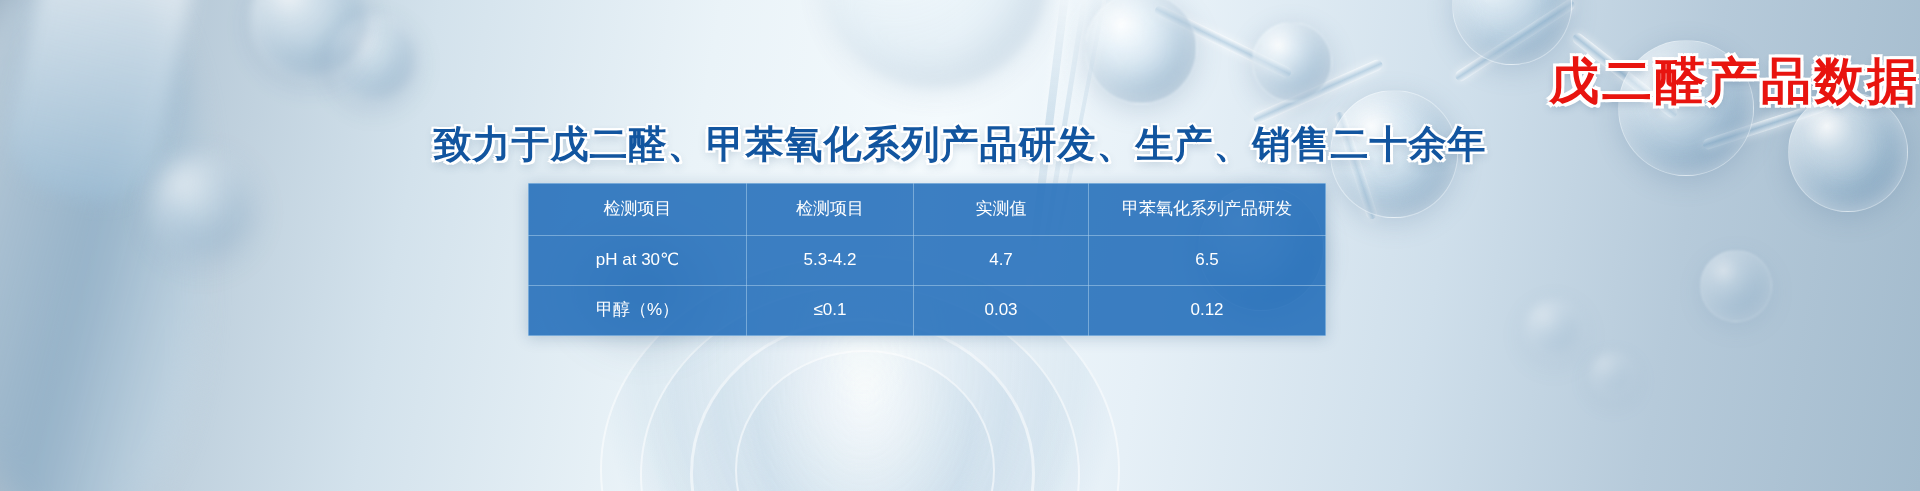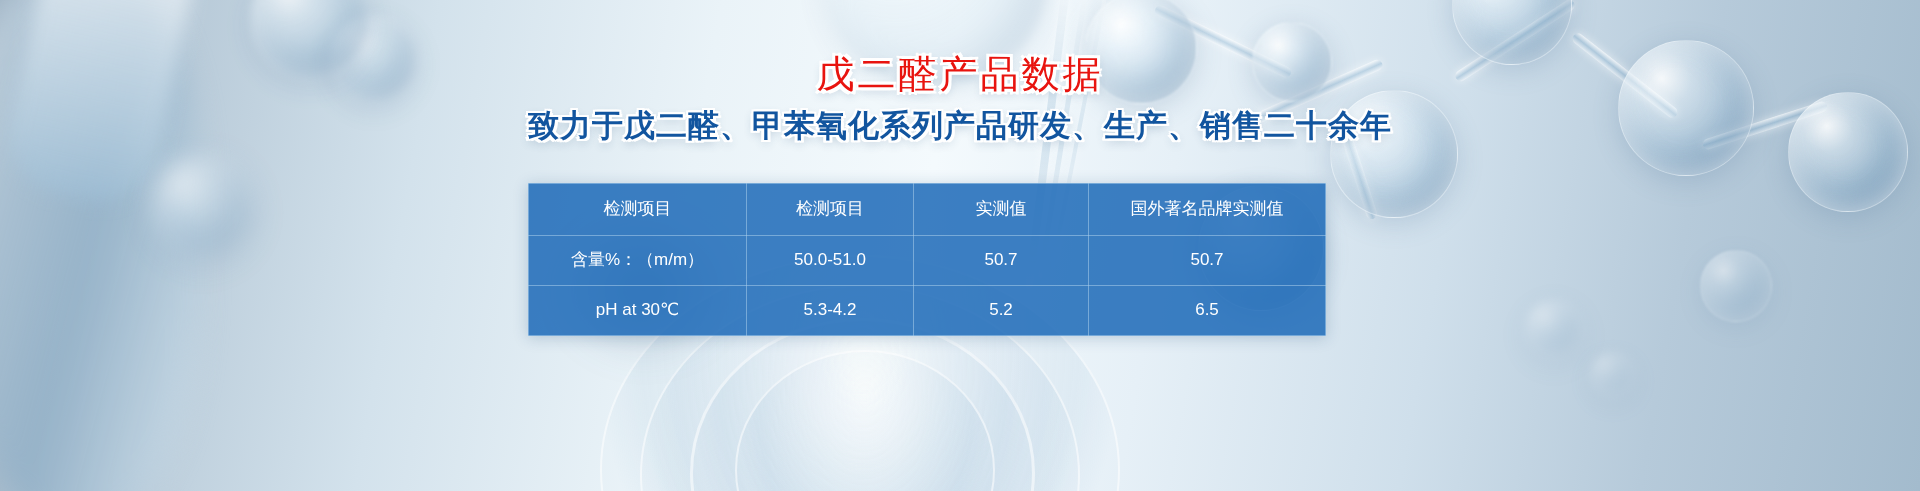--- a/index.html
+++ b/index.html
@@ -80,35 +80,36 @@
 
   
   .text-block {
     position: absolute;
     left: 0; top: 0; width: 1920px;
     text-align: center;
     z-index: 6;
   }
   .main-title {
     margin-top: 52px;
-    font-size: 38px;
-    font-weight: 400;
+    font-size: 50px;
+    font-weight: 700;
     letter-spacing: 3px;
     color: #e8140f;
     line-height: 1.18;
     -webkit-text-stroke: 0px;
     text-shadow:
        2px 0 0 #ffffff, -2px 0 0 #ffffff, 0 2px 0 #ffffff, 0 -2px 0 #ffffff,
        2px 2px 0 #ffffff, -2px 2px 0 #ffffff, 2px -2px 0 #ffffff, -2px -2px 0 #ffffff,
        3px 3px 0 #ffffff, -3px 3px 0 #ffffff, 3px -3px 0 #ffffff, -3px -3px 0 #ffffff,
        0 4px 9px rgba(40,80,120,0.35);
+    text-align: right;
   }
   .sub-title {
     margin-top: 10px;
-    font-size: 31px;
+    font-size: 38px;
     font-weight: 700;
     letter-spacing: 1px;
     color: #12559f;
     line-height: 1.25;
     text-shadow:
        2px 0 0 #ffffff, -2px 0 0 #ffffff, 0 2px 0 #ffffff, 0 -2px 0 #ffffff,
        2px 2px 0 #ffffff, -2px 2px 0 #ffffff, 2px -2px 0 #ffffff, -2px -2px 0 #ffffff,
        3px 2px 0 #ffffff, -3px 2px 0 #ffffff,
        0 4px 10px rgba(40,80,120,0.30);
   }
@@ -204,33 +205,33 @@
         <col class="c1">
           <col class="c2">
           <col class="c3">
           <col class="c4">
       </colgroup>
       <thead>
         <tr>
           <th>检测项目</th>
           <th>检测项目</th>
           <th>实测值</th>
-          <th>国外著名品牌实测值</th>
+          <th>甲苯氧化系列产品研发</th>
         </tr>
       </thead>
       <tbody>
         <tr>
-          <td>含量%：（m/m）</td>
-          <td>50.0-51.0</td>
-          <td>50.7</td>
-          <td>50.7</td>
+          <td>pH at 30℃</td>
+          <td>5.3-4.2</td>
+          <td>4.7</td>
+          <td>6.5</td>
         </tr>
         <tr>
-          <td>pH at 30℃</td>
-          <td>5.3-4.2</td>
-          <td>5.2</td>
-          <td>6.5</td>
+          <td>甲醇（%）</td>
+          <td>≤0.1</td>
+          <td>0.03</td>
+          <td>0.12</td>
         </tr>
       </tbody>
     </table>
   </div>
 
 </div>
 
 </body></html>

